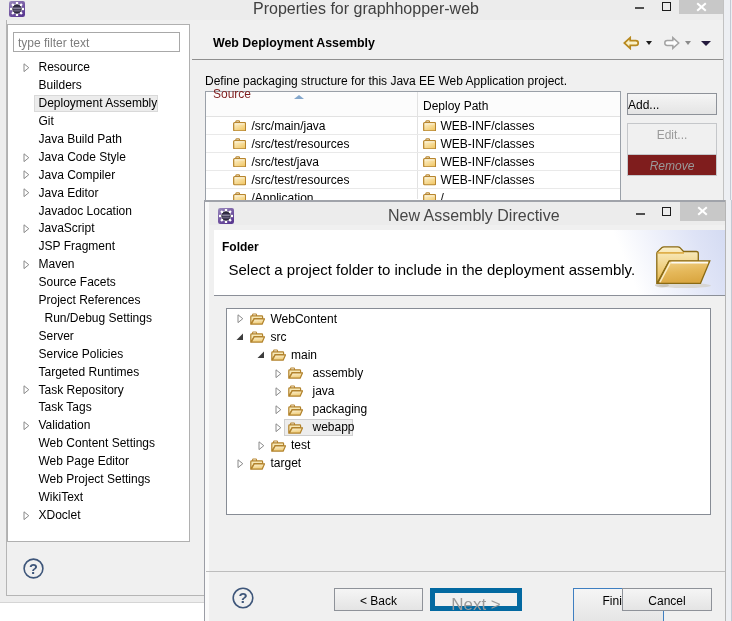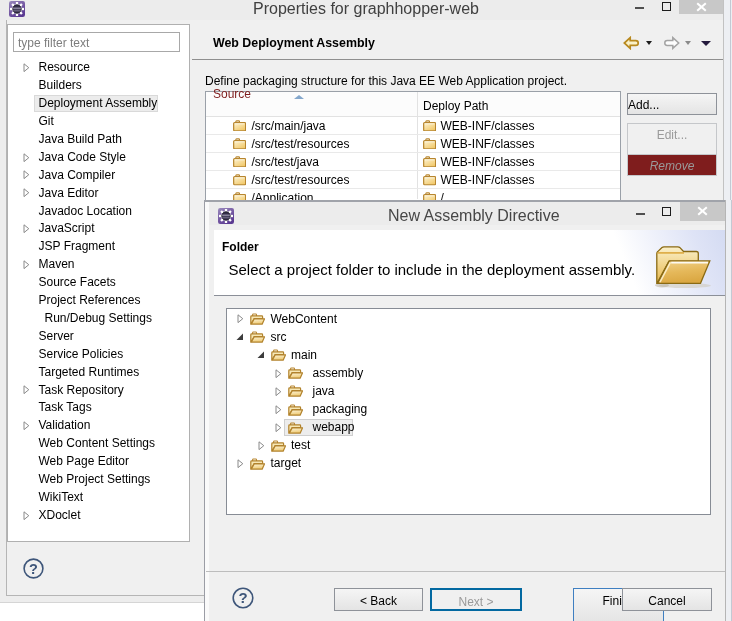--- a/index.html
+++ b/index.html
@@ -318,14 +318,14 @@
 <svg class="a" style="left:250px;top:457.8px;" width="15" height="12">
     <use href="#foldo"></use>
   </svg>
 <div class="a t12" style="left:270.5px;top:456.4px;">target</div>
 <div class="a" style="left:206px;top:570.5px;width:518.5px;height:1px;background:#bdbdbd;"></div>
 <svg class="a" style="left:231.5px;top:587px;" width="22" height="22">
     <circle cx="11" cy="11" r="9.8" fill="none" stroke="#3e567a" stroke-width="1.6"></circle>
     <text x="11" y="16.2" font-size="15" font-weight="bold" fill="#3e567a" text-anchor="middle" font-family="Liberation Sans">?</text>
   </svg>
 <div class="a" style="left:334px;top:588px;width:89px;height:23px;background:linear-gradient(#f5f5f5,#e4e4e4);border:1px solid #8e9299;box-sizing:border-box;text-align:center;line-height:24px;font-size:12px;color:#000;">&lt; Back</div>
-<div class="a" style="left:430px;top:588px;width:92px;height:23px;background:#f0f0f0;border:2px solid #0369a1;box-sizing:border-box;text-align:center;line-height:24px;font-size:12px;color:#9a9a9a;">Next &gt;</div>
+<div class="a" style="left:430px;top:588px;width:92px;height:23px;background:#f0f0f0;border:5px solid #0369a1;box-sizing:border-box;text-align:center;line-height:24px;font-size:17px;color:#9a9a9a;">Next &gt;</div>
 <div class="a" style="left:525px;top:588px;width:91px;height:36px;background:linear-gradient(#f5f5f5,#e4e4e4);border:1px solid #3f7fc1;box-sizing:border-box;text-align:center;line-height:24px;font-size:12px;color:#000;margin-left:48px;">Finish</div>
 <div class="a" style="left:622px;top:588px;width:90px;height:23px;background:linear-gradient(#f5f5f5,#e4e4e4);border:1px solid #8e9299;box-sizing:border-box;text-align:center;line-height:24px;font-size:12px;color:#000;">Cancel</div>
 </body></html>

